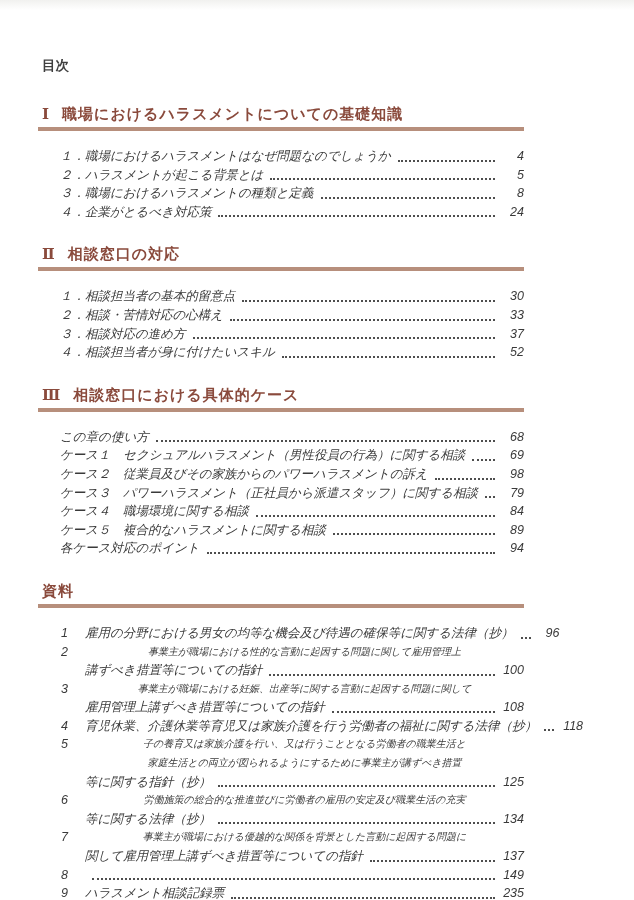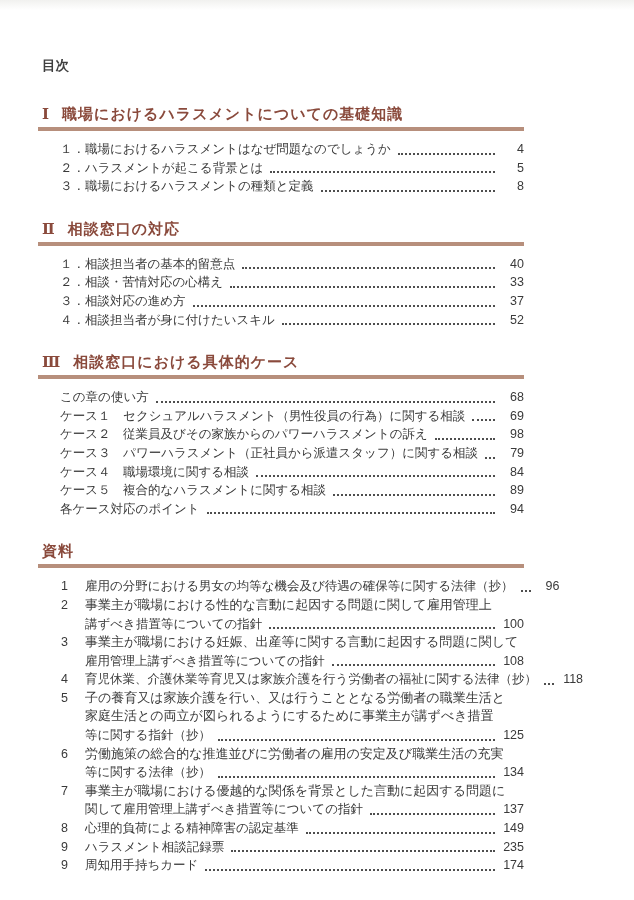--- a/index.html
+++ b/index.html
@@ -24,25 +24,25 @@
   .sec-head{display:flex;align-items:baseline;line-height:21px;}
   .sec-num{
     font-family:"DejaVu Serif","Liberation Serif",serif;
     font-weight:bold;color:var(--heading);font-size:15px;margin-right:13px;
   }
   .sec-title{
     font-family:"DejaVu Serif","Liberation Serif",serif;
     font-weight:bold;color:var(--heading);font-size:15px;letter-spacing:1px;margin-top:8px;
   }
   .rule{height:4px;background:var(--rule);margin:2px 0 0 -4px;}
-  .items{margin-top:9px;}
+  .items{margin-top:16px;font-style:italic;}
   .items.indent{margin-left:18px;}
   .entry{display:flex;align-items:flex-end;line-height:18.6px;font-size:12.5px;}
   .lbl{white-space:nowrap;}
-  .line{line-height:18.6px;font-size:13px;white-space:nowrap;}
+  .line{line-height:18.6px;font-size:10px;white-space:nowrap;text-align:center;}
   .leader{flex:1 1 auto;min-width:10px;border-bottom:2px dotted var(--dots);margin:0 5px 4px 7px;}
   .pg{min-width:24px;text-align:right;white-space:nowrap;font-size:12.5px;}
   .res-item{display:flex;}
   .res-no{width:26px;flex:none;text-align:right;line-height:18.6px;font-size:12.5px;}
   .res-body{flex:1 1 auto;min-width:0;margin-left:17px;}
 </style>
 </head>
 <body>
 
 <div class="scan-edge"></div>
@@ -66,34 +66,39 @@
       <div class="entry">
         <span class="lbl">２．ハラスメントが起こる背景とは</span>
         <span class="leader"></span>
         <span class="pg">5</span>
       </div>
       <div class="entry">
         <span class="lbl">３．職場におけるハラスメントの種類と定義</span>
         <span class="leader"></span>
         <span class="pg">8</span>
       </div>
+      <div class="entry">
+        <span class="lbl">４．企業がとるべき対応策</span>
+        <span class="leader"></span>
+        <span class="pg">24</span>
+      </div>
     </div>
   </section>
 
   <section class="section">
     <div class="sec-head">
       <span class="sec-num">Ⅱ</span>
       <span class="sec-title">相談窓口の対応</span>
     </div>
     <div class="rule"></div>
     <div class="items indent">
       <div class="entry">
         <span class="lbl">１．相談担当者の基本的留意点</span>
         <span class="leader"></span>
-        <span class="pg">40</span>
+        <span class="pg">30</span>
       </div>
       <div class="entry">
         <span class="lbl">２．相談・苦情対応の心構え</span>
         <span class="leader"></span>
         <span class="pg">33</span>
       </div>
       <div class="entry">
         <span class="lbl">３．相談対応の進め方</span>
         <span class="leader"></span>
         <span class="pg">37</span>
@@ -238,21 +243,20 @@
             <span class="leader"></span>
             <span class="pg">137</span>
           </div>
         </div>
       </div>
 
       <div class="res-item">
         <span class="res-no">8</span>
         <div class="res-body">
           <div class="entry">
-            <span class="lbl">心理的負荷による精神障害の認定基準</span>
             <span class="leader"></span>
             <span class="pg">149</span>
           </div>
         </div>
       </div>
 
       <div class="res-item">
         <span class="res-no">9</span>
         <div class="res-body">
           <div class="entry">

